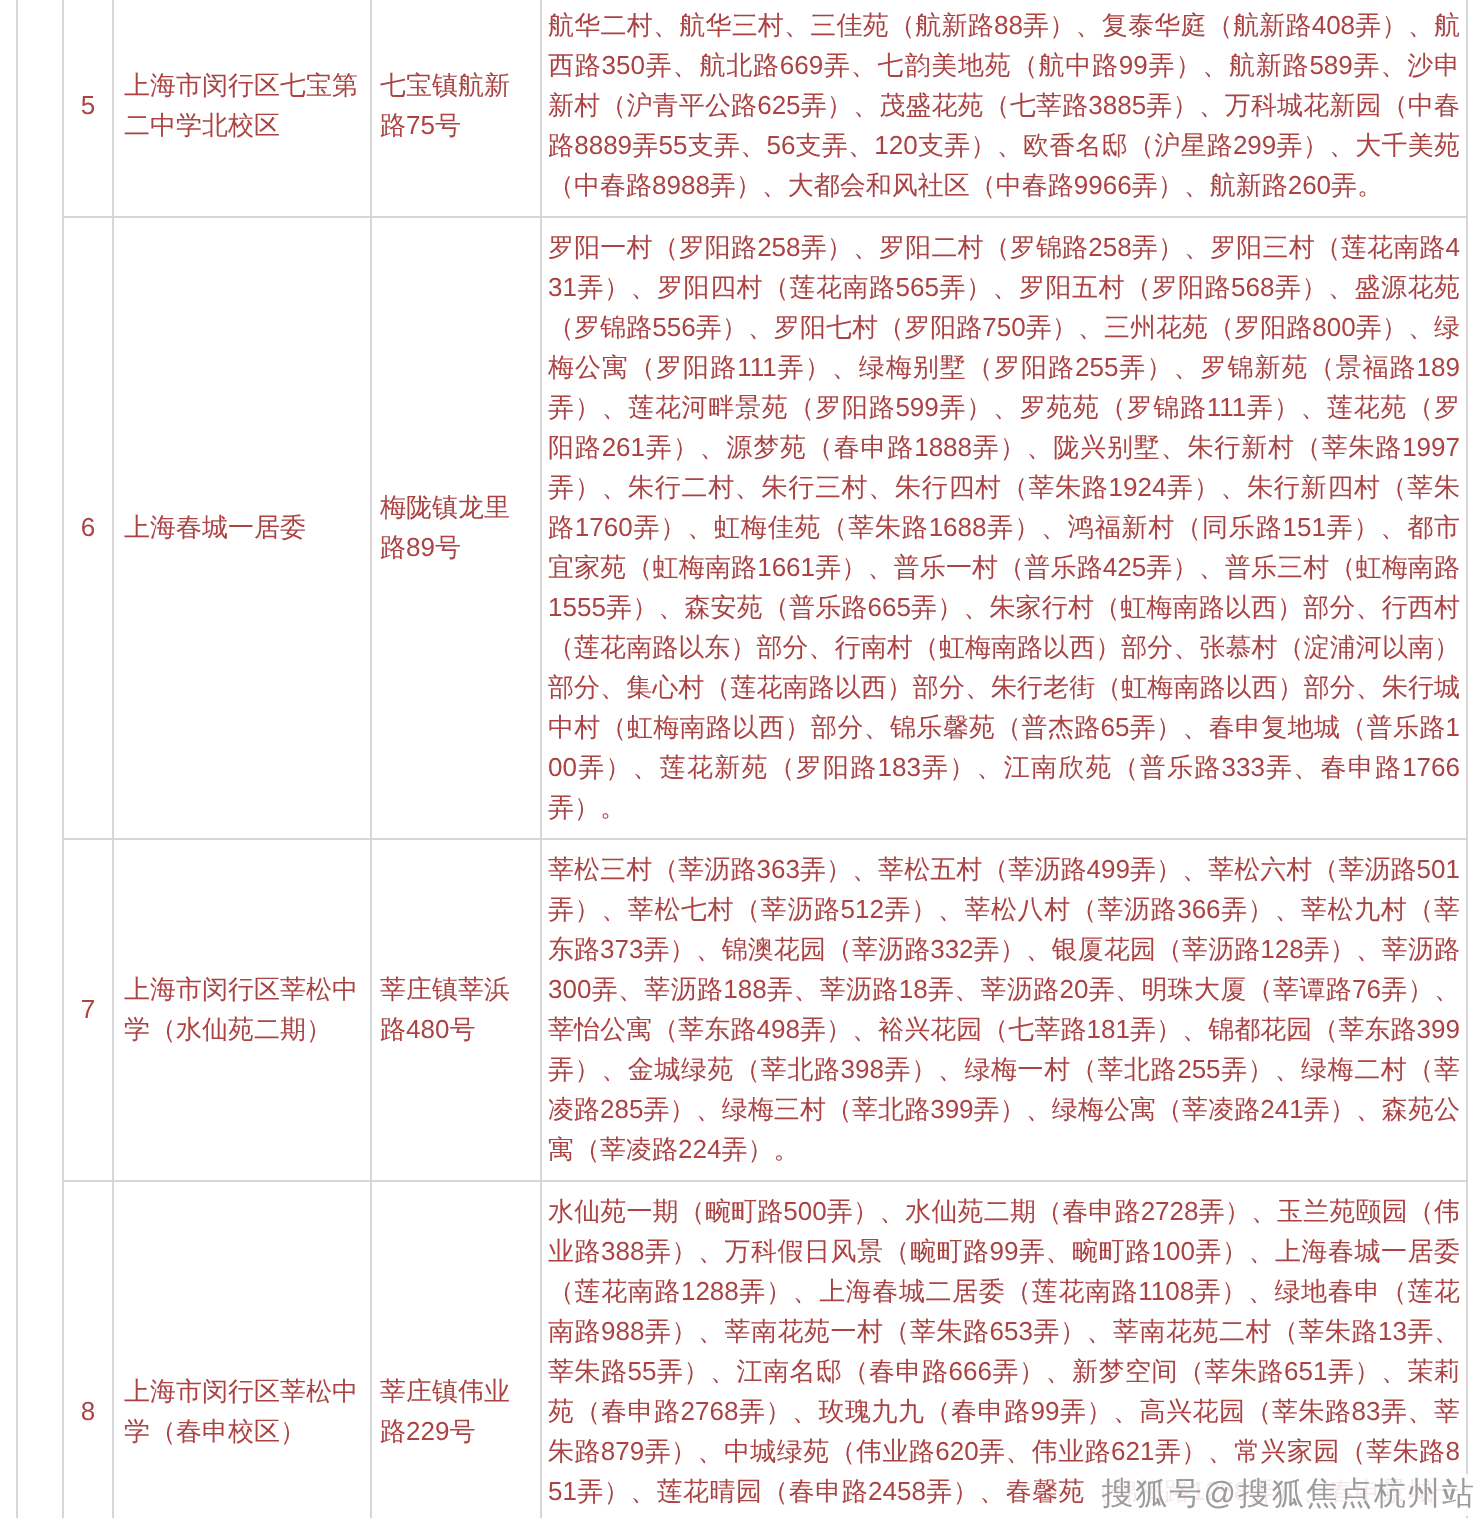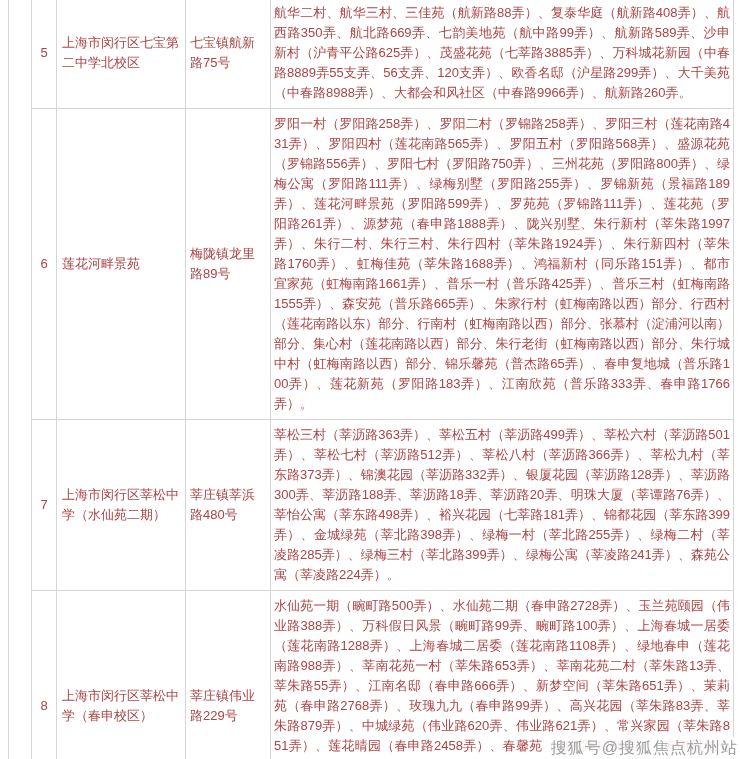--- a/index.html
+++ b/index.html
@@ -74,21 +74,21 @@
     <tbody>
       <tr>
         <td class="cat-cell" rowspan="5"></td>
         <td class="num-cell">5</td>
         <td class="school-cell">上海市闵行区七宝第二中学北校区</td>
         <td class="addr-cell">七宝镇航新路75号</td>
         <td class="areas-cell">航华二村、航华三村、三佳苑（航新路88弄）、复泰华庭（航新路408弄）、航西路350弄、航北路669弄、七韵美地苑（航中路99弄）、航新路589弄、沙申新村（沪青平公路625弄）、茂盛花苑（七莘路3885弄）、万科城花新园（中春路8889弄55支弄、56支弄、120支弄）、欧香名邸（沪星路299弄）、大千美苑（中春路8988弄）、大都会和风社区（中春路9966弄）、航新路260弄。</td>
       </tr>
       <tr>
         <td class="num-cell">6</td>
-        <td class="school-cell">莲花河畔景苑</td>
+        <td class="school-cell">上海春城一居委</td>
         <td class="addr-cell">梅陇镇龙里路89号</td>
         <td class="areas-cell">罗阳一村（罗阳路258弄）、罗阳二村（罗锦路258弄）、罗阳三村（莲花南路431弄）、罗阳四村（莲花南路565弄）、罗阳五村（罗阳路568弄）、盛源花苑（罗锦路556弄）、罗阳七村（罗阳路750弄）、三州花苑（罗阳路800弄）、绿梅公寓（罗阳路111弄）、绿梅别墅（罗阳路255弄）、罗锦新苑（景福路189弄）、莲花河畔景苑（罗阳路599弄）、罗苑苑（罗锦路111弄）、莲花苑（罗阳路261弄）、源梦苑（春申路1888弄）、陇兴别墅、朱行新村（莘朱路1997弄）、朱行二村、朱行三村、朱行四村（莘朱路1924弄）、朱行新四村（莘朱路1760弄）、虹梅佳苑（莘朱路1688弄）、鸿福新村（同乐路151弄）、都市宜家苑（虹梅南路1661弄）、普乐一村（普乐路425弄）、普乐三村（虹梅南路1555弄）、森安苑（普乐路665弄）、朱家行村（虹梅南路以西）部分、行西村（莲花南路以东）部分、行南村（虹梅南路以西）部分、张慕村（淀浦河以南）部分、集心村（莲花南路以西）部分、朱行老街（虹梅南路以西）部分、朱行城中村（虹梅南路以西）部分、锦乐馨苑（普杰路65弄）、春申复地城（普乐路100弄）、莲花新苑（罗阳路183弄）、江南欣苑（普乐路333弄、春申路1766弄）。</td>
       </tr>
       <tr>
         <td class="num-cell">7</td>
         <td class="school-cell">上海市闵行区莘松中学（水仙苑二期）</td>
         <td class="addr-cell">莘庄镇莘浜路480号</td>
         <td class="areas-cell">莘松三村（莘沥路363弄）、莘松五村（莘沥路499弄）、莘松六村（莘沥路501弄）、莘松七村（莘沥路512弄）、莘松八村（莘沥路366弄）、莘松九村（莘东路373弄）、锦澳花园（莘沥路332弄）、银厦花园（莘沥路128弄）、莘沥路300弄、莘沥路188弄、莘沥路18弄、莘沥路20弄、明珠大厦（莘谭路76弄）、莘怡公寓（莘东路498弄）、裕兴花园（七莘路181弄）、锦都花园（莘东路399弄）、金城绿苑（莘北路398弄）、绿梅一村（莘北路255弄）、绿梅二村（莘凌路285弄）、绿梅三村（莘北路399弄）、绿梅公寓（莘凌路241弄）、森苑公寓（莘凌路224弄）。</td>
       </tr>
       <tr>

